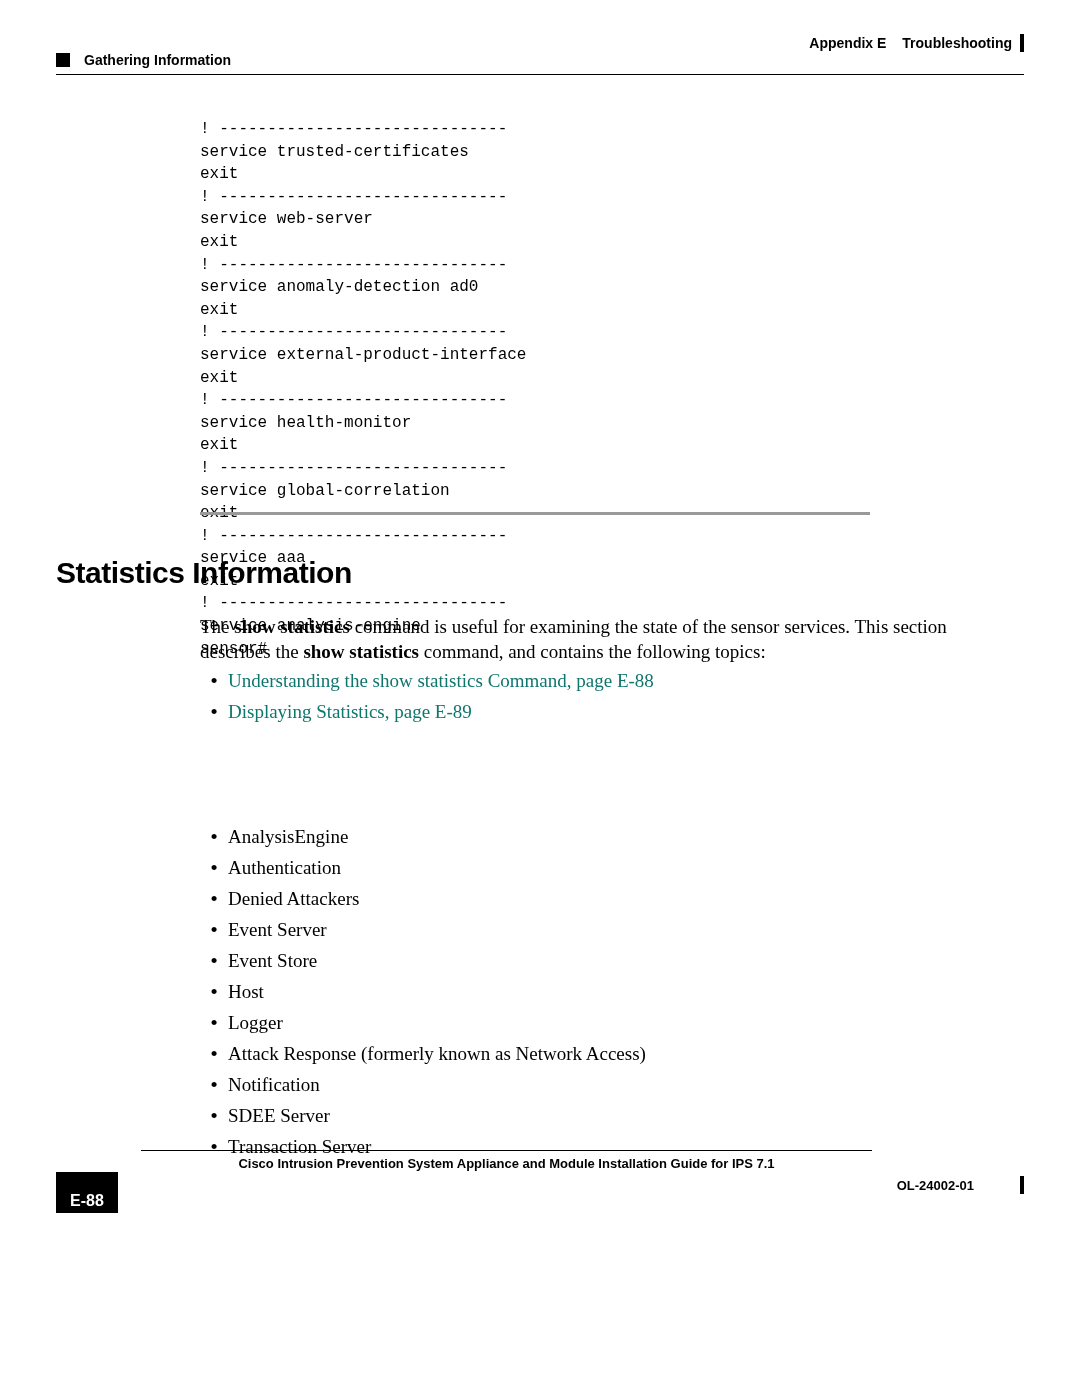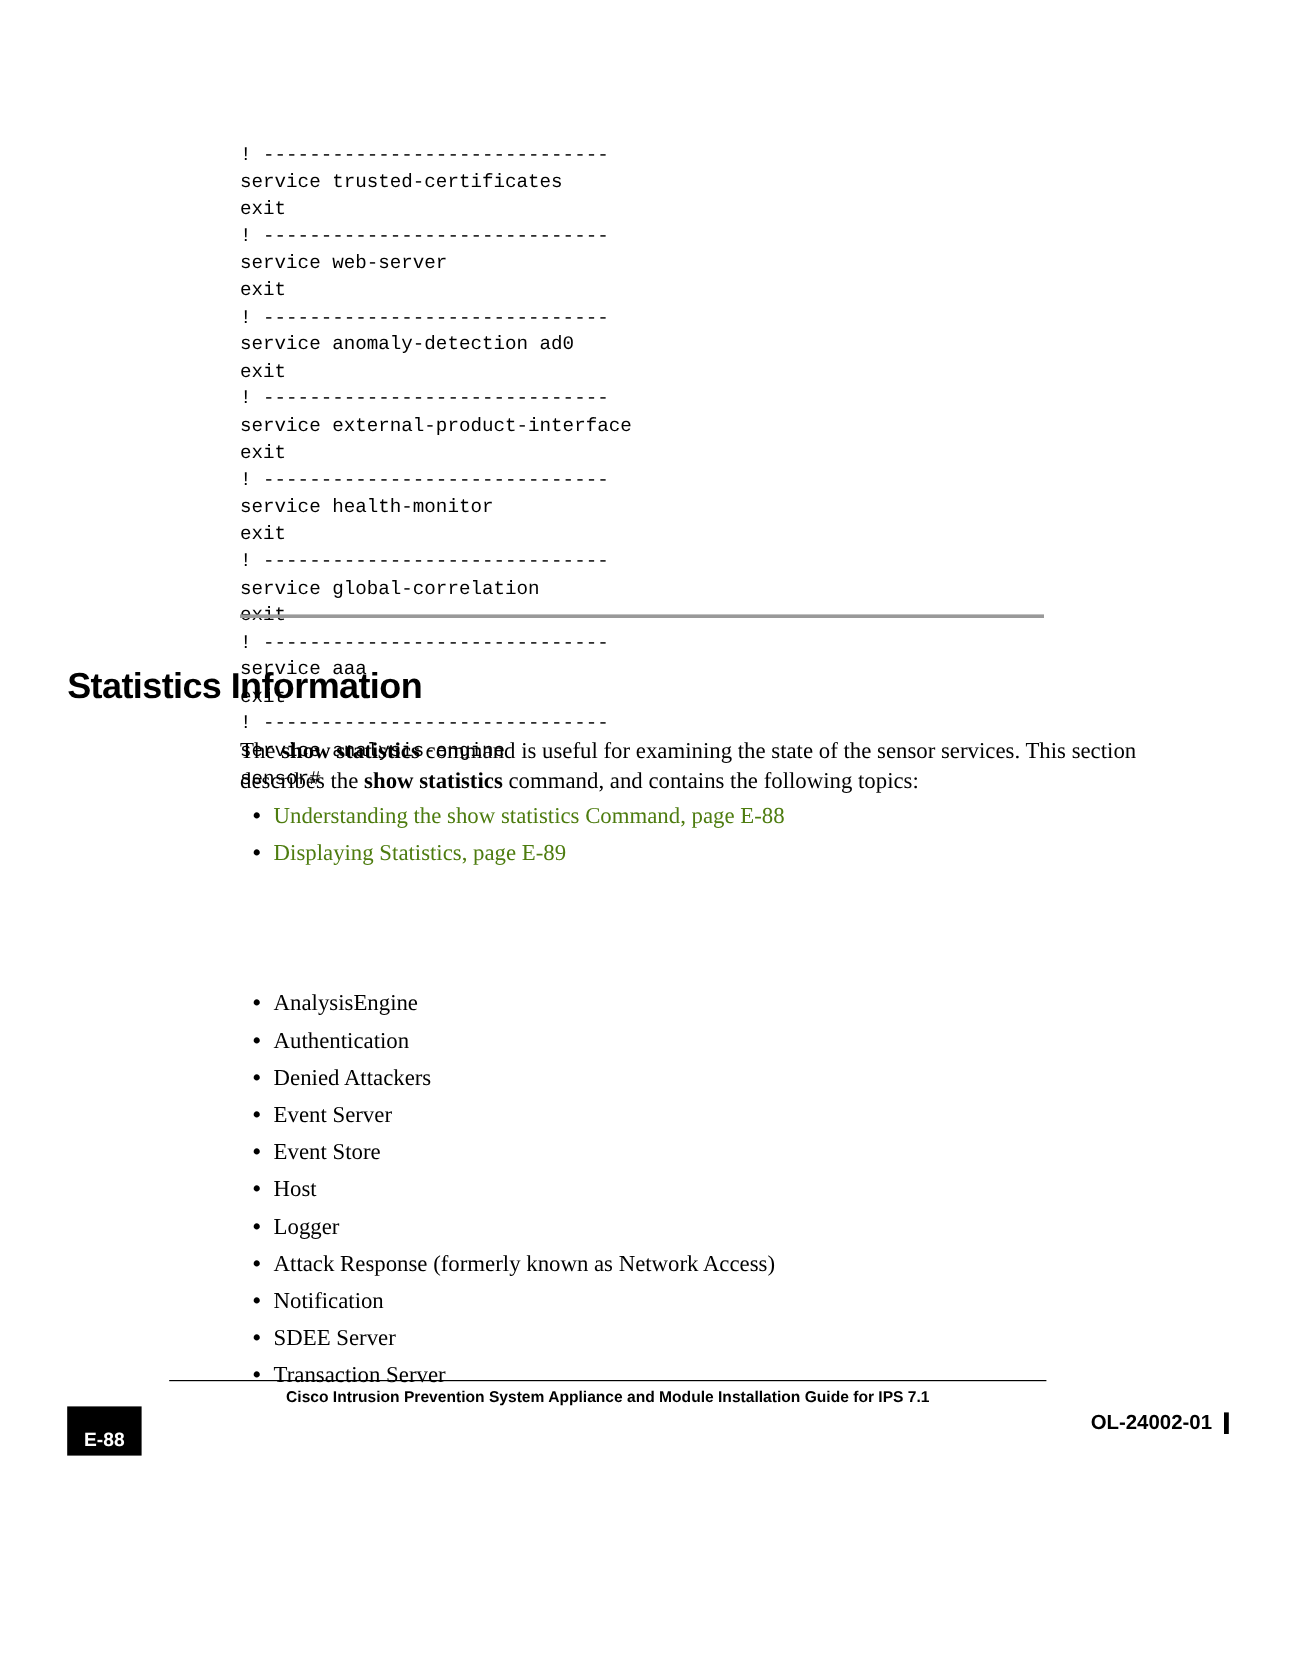--- a/index.html
+++ b/index.html
@@ -115,21 +115,21 @@
     margin-top: 6px;
     font-size: 19px;
     line-height: 25px;
   }
   .bullet-list .dot {
     width: 28px;
     text-align: center;
     font-family: Arial, sans-serif;
   }
   .link {
-    color: #4d7c0f;
+    color: #0f766e;
   }
   .h2 {
     position: absolute;
     left: 56px;
     top: 732px;
     font-family: Arial, Helvetica, sans-serif;
     font-weight: bold;
     font-size: 24px;
     letter-spacing: -0.3px;
   }
@@ -194,36 +194,50 @@
     padding: 20px 14px 3px 14px;
   }
   .footer-right {
     position: absolute;
     right: 0;
     top: 26px;
     display: flex;
     align-items: center;
     font-family: Arial, Helvetica, sans-serif;
     font-weight: bold;
-    font-size: 17px;
+    font-size: 13px;
+    gap: 36px;
   }
   .footer-right .vbar {
     display: inline-block;
     width: 4px;
     height: 18px;
     background: #000;
     margin-left: 10px;
   }
   .bold { font-weight: bold; }
 </style>
 </head>
 <body>
 
 <div class="page">
 
+  <div class="header">
+    <div class="header-right">
+      <span>Appendix E</span>
+      <span style="width:16px;display:inline-block"></span>
+      <span>Troubleshooting</span>
+      <span class="vbar"></span>
+    </div>
+    <div class="header-left">
+      <span class="sq"></span>
+      <span>Gathering Information</span>
+    </div>
+    <div class="header-rule"></div>
+  </div>
 
   <div class="code-block">! ------------------------------
 service trusted-certificates
 exit
 ! ------------------------------
 service web-server
 exit
 ! ------------------------------
 service anomaly-detection ad0
 exit

